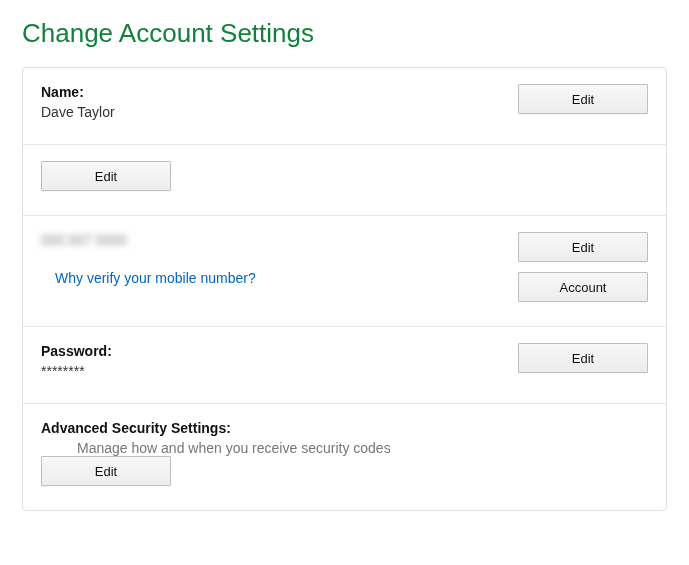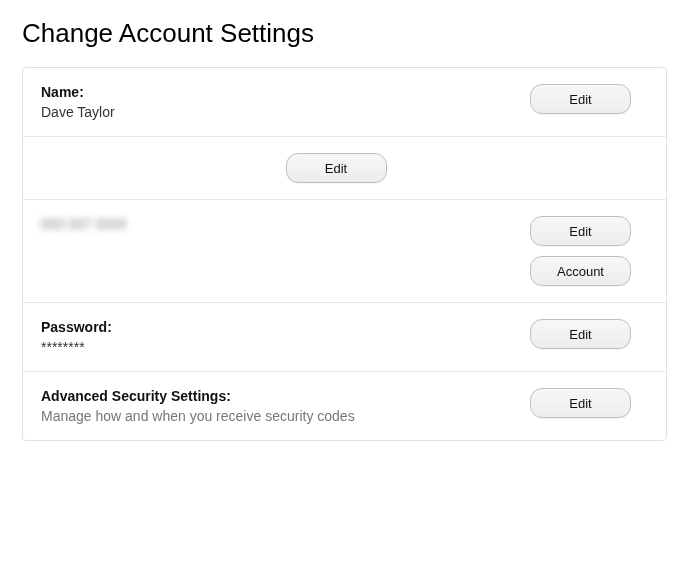--- a/index.html
+++ b/index.html
@@ -9,55 +9,57 @@
     }
     body {
       font-family: -apple-system, BlinkMacSystemFont, "Segoe UI", Helvetica, Arial, sans-serif;
       background: #ffffff;
       padding: 18px 22px;
       width: 689px;
     }
     .page-title {
       font-size: 26px;
       font-weight: 400;
-      color: #000000;
+      color: #15803d;
       margin-bottom: 18px;
     }
     .settings-panel {
       border: 1px solid #e0e0e0;
       border-radius: 4px;
       background: #fff;
     }
     .setting-row {
       display: flex;
-      justify-content: center;
+      justify-content: flex-start;
       align-items: flex-start;
-      padding: 16px 18px 16px 18px;
+      padding: 16px 18px 24px 18px;
       border-bottom: 1px solid #e7e7e7;
     }
     .setting-row:last-child {
       border-bottom: none;
+      flex-direction: column;
     }
     .setting-left {
       flex: 1;
       padding-right: 20px;
     }
     .setting-label {
       font-size: 14px;
       font-weight: 700;
       color: #111;
       margin-bottom: 4px;
     }
     .setting-value {
       font-size: 14px;
       color: #333;
     }
     .setting-subtext {
       font-size: 14px;
       color: #777;
+      margin-left: 36px;
     }
     .blurred {
       color: transparent;
       text-shadow: 0 0 6px rgba(80,80,80,0.7);
       user-select: none;
     }
     .setting-link {
       display: inline-block;
       margin-top: 22px;
       margin-left: 14px;
@@ -66,25 +68,25 @@
       text-decoration: none;
       cursor: pointer;
     }
     .setting-right {
       display: flex;
       flex-direction: column;
       gap: 10px;
       min-width: 118px;
     }
     .btn {
-      width: 101px;
+      width: 130px;
       height: 30px;
       background: linear-gradient(#f7f7f7, #ededed);
       border: 1px solid #bfbfbf;
-      border-radius: 12px;
+      border-radius: 1px;
       font-size: 13px;
       color: #111;
       cursor: pointer;
       box-shadow: 0 1px 0 rgba(0,0,0,0.03);
     }
   </style>
 </head>
 <body>
 
 <h1 class="page-title">Change Account Settings</h1>
@@ -103,20 +105,21 @@
 
   <div class="setting-row">
     <div class="setting-right">
       <button class="btn">Edit</button>
     </div>
   </div>
 
   <div class="setting-row">
     <div class="setting-left">
       <div class="setting-value blurred">000 007 0000</div>
+      <a class="setting-link">Why verify your mobile number?</a>
     </div>
     <div class="setting-right">
       <button class="btn">Edit</button>
       <button class="btn">Account</button>
     </div>
   </div>
 
   <div class="setting-row">
     <div class="setting-left">
       <div class="setting-label">Password:</div>

